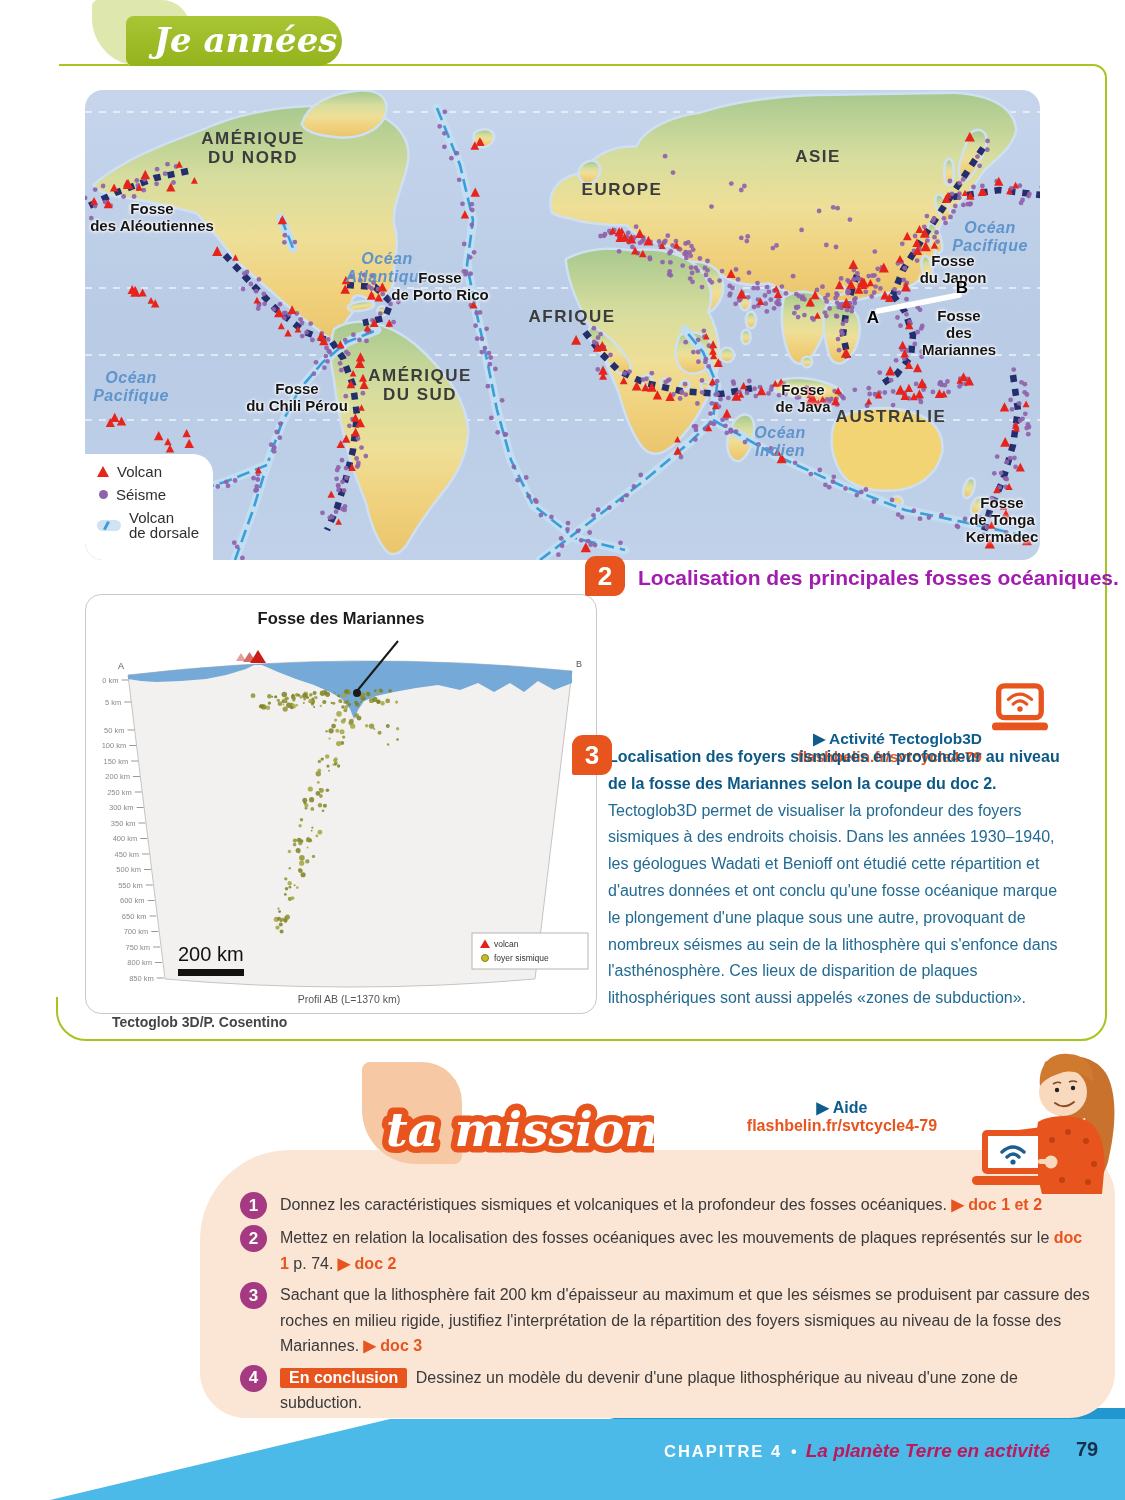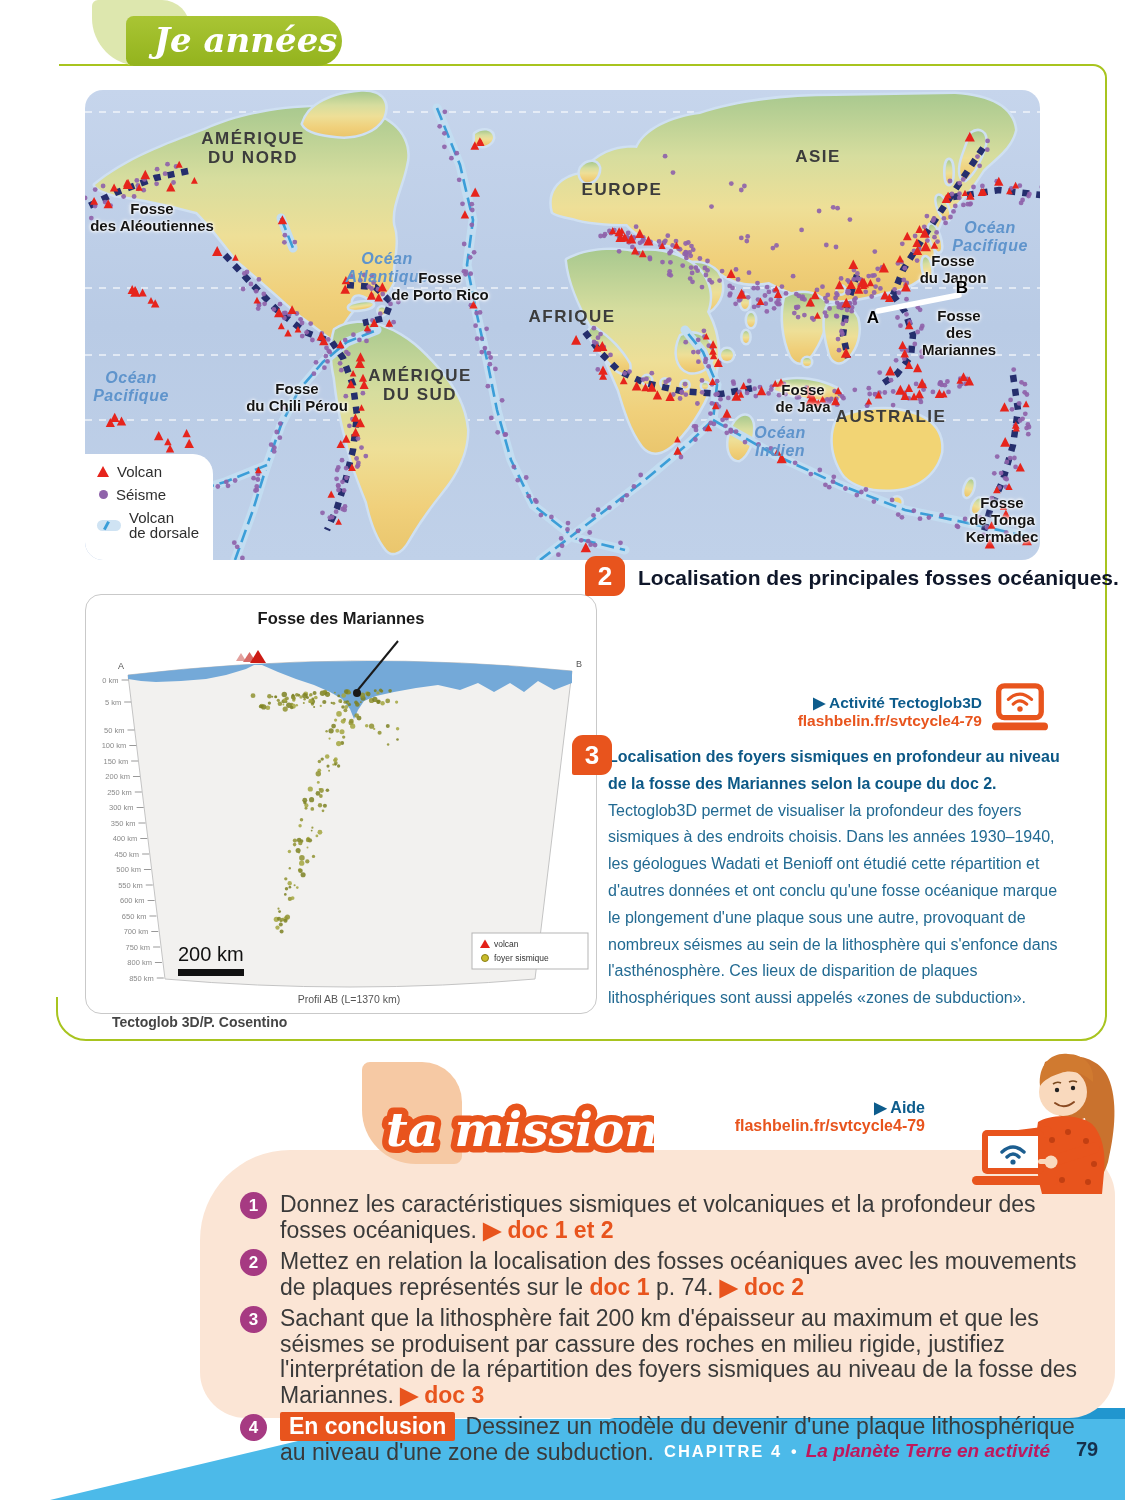--- a/index.html
+++ b/index.html
@@ -36,57 +36,57 @@
               border-bottom:11px solid #e6241c;}
   .sym-seisme{width:9px;height:9px;border-radius:50%;background:#8f63aa;margin-left:2px;}
   .sym-dorsale{width:24px;height:11px;border-radius:6px;background:#cfe3f3;position:relative;flex-shrink:0;}
   .sym-dorsale::after{content:"";position:absolute;left:8px;top:1px;width:2.5px;height:9px;
               background:#3b9ed8;transform:rotate(28deg);}
 
   
   .doc-badge{width:40px;height:40px;background:#e8541d;border-radius:11px 11px 11px 2px;
              color:#fff;font-weight:700;font-size:26px;display:flex;align-items:center;
              justify-content:center;z-index:3;}
-  .map-caption{left:638px;top:566px;font-size:21px;font-weight:700;color:#0f172a;z-index:3;}
+  .map-caption{left:638px;top:566px;font-size:21px;font-weight:700;color:#a21caf;z-index:3;}
 
   
   .profile-panel{left:85px;top:594px;width:510px;height:418px;background:#fff;
                  border:1.5px solid #c9c9c9;border-radius:16px;z-index:2;}
   .profile-title{position:absolute;left:0;top:14px;width:100%;text-align:center;
                  font-size:16.5px;font-weight:600;color:#1a1a1a;}
   .profile-scale{position:absolute;left:92px;top:348px;font-size:20px;color:#111;font-weight:500;}
   .profile-scale-bar{position:absolute;left:92px;top:374px;width:66px;height:7px;background:#111;}
   .profile-credit{left:112px;top:1014px;font-size:14px;font-weight:600;color:#454545;z-index:2;}
 
   
   .activity-block{left:690px;top:694px;width:292px;text-align:right;z-index:2;}
-  .activity-block .l1{font-size:15.5px;font-weight:700;color:#0d5c8c;}
+  .activity-block .l1{font-size:15.5px;font-weight:700;color:#0d5c8c;margin-top:36px;}
   .activity-block .l2{font-size:15.5px;font-weight:700;color:#e8541d;}
   .laptop-icon{left:990px;top:682px;z-index:2;}
   .doc3-badge{left:572px;top:735px;}
   .doc3-text{left:608px;top:744px;width:452px;font-size:16px;line-height:26.8px;z-index:2;}
   .doc3-text .hd{font-weight:700;color:#0c5886;}
   .doc3-text .bd{color:#226a92;}
 
   
   .mission-leaf{left:362px;top:1062px;width:100px;height:102px;background:#f6c9a4;
                 border-radius:8px 40px 8px 54px;z-index:3;}
   .mission-banner{left:374px;top:1086px;z-index:4;}
-  .aide-block{left:657px;top:1098px;width:268px;text-align:right;z-index:4;}
+  .aide-block{left:708px;top:1098px;width:268px;text-align:center;z-index:4;}
   .aide-block .l1{font-size:16px;font-weight:700;color:#0d5c8c;}
   .aide-block .l2{font-size:16px;font-weight:700;color:#e8541d;}
   .girl-illu{left:950px;top:1044px;z-index:5;}
   .mission-panel{left:200px;top:1150px;width:915px;height:268px;background:#fbe5d5;
                  border-radius:90px 46px 46px 46px;z-index:2;}
   .mission-questions{left:240px;top:1192px;width:852px;z-index:3;}
   .q-row{display:flex;gap:13px;margin-bottom:6px;}
   .q-badge{flex-shrink:0;width:27px;height:27px;border-radius:50%;background:#a63a82;color:#fff;
            font-size:17px;font-weight:700;display:flex;align-items:center;justify-content:center;
            margin-top:0;}
-  .q-text{font-size:23px;line-height:25.5px;color:#3a3a3a;}
+  .q-text{font-size:16px;line-height:25.5px;color:#3a3a3a;}
   .q-ref{color:#e8541d;font-weight:700;}
   .q-conclusion{background:#e8541d;color:#fff;font-weight:700;padding:1px 9px 2px;
                 border-radius:2px;margin-right:4px;}
 
   
   .footer-svg{left:0;top:1400px;z-index:1;}
   .footer-text{left:600px;top:1440px;width:450px;display:flex;align-items:baseline;gap:9px;
                justify-content:flex-end;z-index:2;}
   .footer-text .chap{color:#fff;font-weight:700;font-size:16.5px;letter-spacing:2px;}
   .footer-text .bullet{color:#fff;font-weight:700;font-size:16px;}

